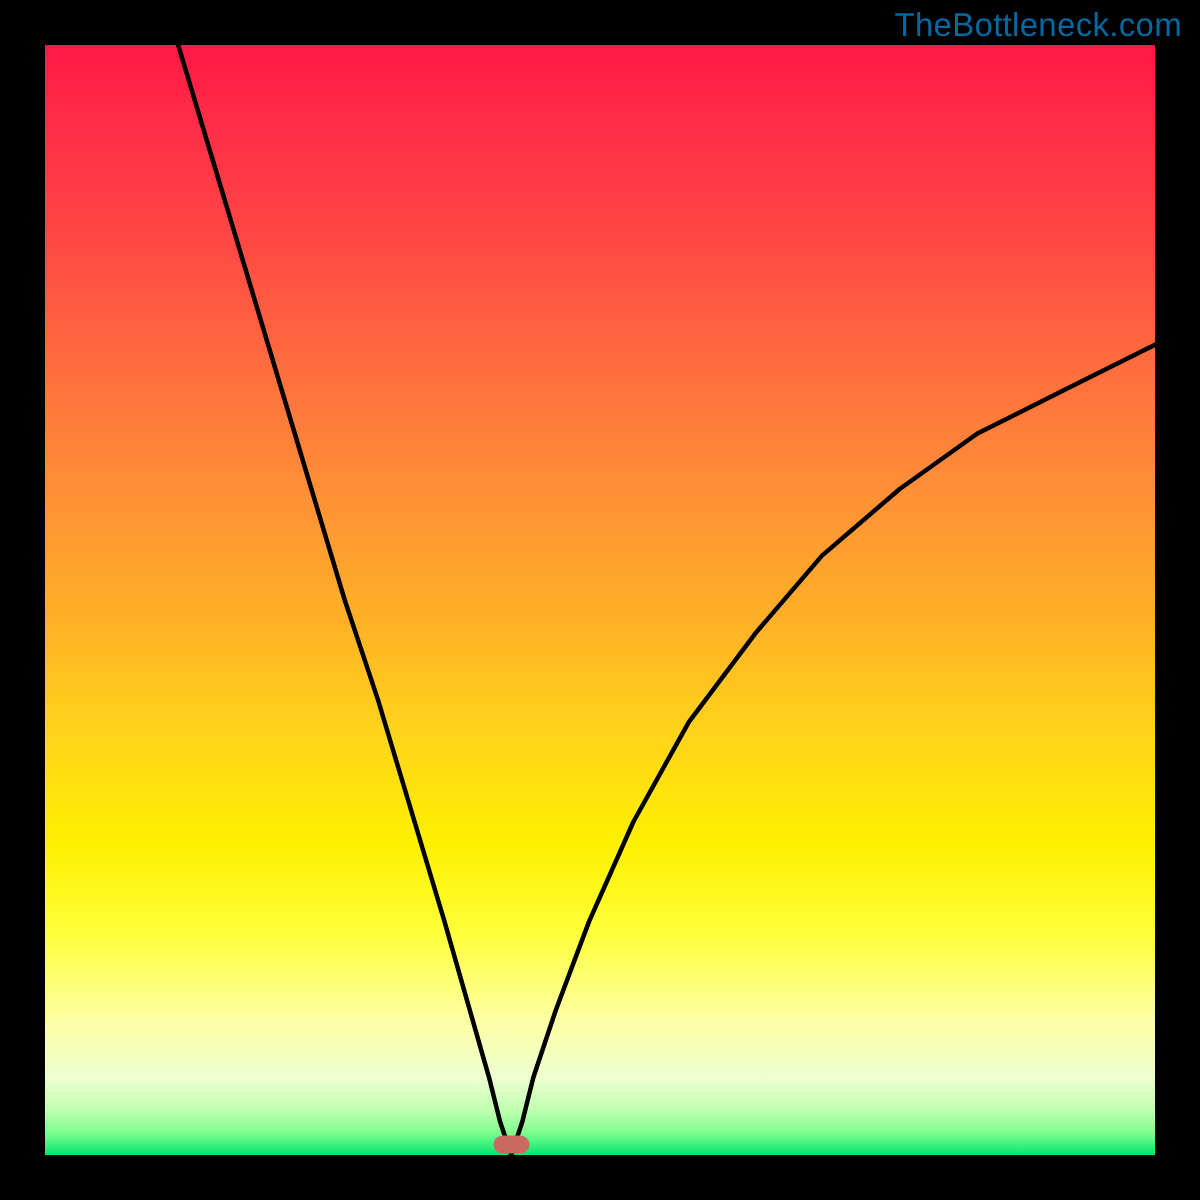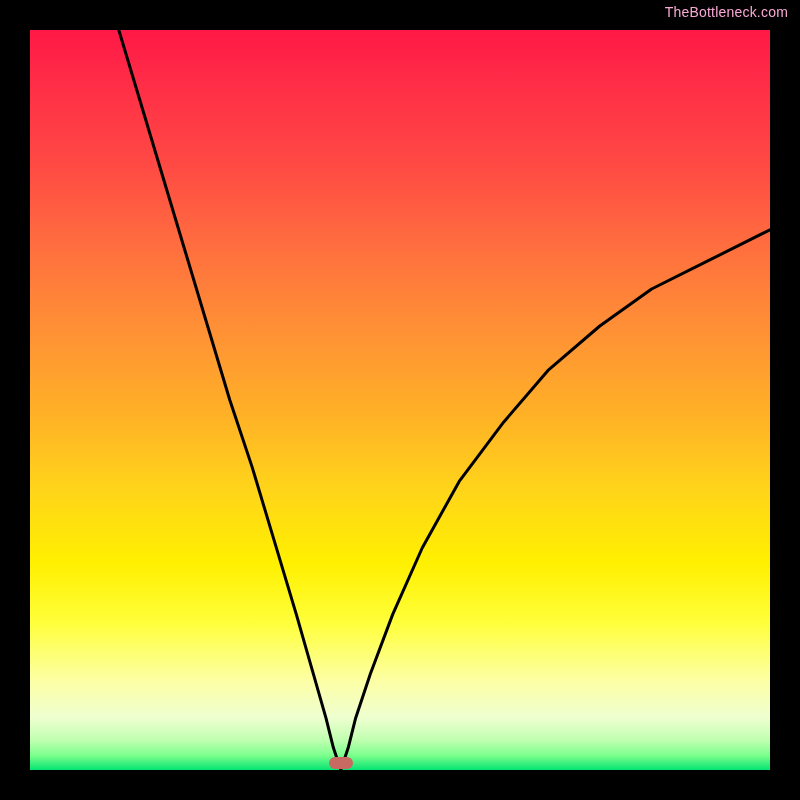--- a/index.html
+++ b/index.html
@@ -15,22 +15,22 @@
     position: absolute;
     left: 0; top: 0;
     width: 800px;
     height: 800px;
     background: #000;
   }
   .watermark {
     position: absolute;
     top: 4px;
     right: 12px;
-    color: #f9a8d4;
-    font-size: 14px;
+    color: #0369a1;
+    font-size: 22px;
     font-weight: 500;
     letter-spacing: 0.2px;
     z-index: 10;
   }
   .plot-area {
     position: absolute;
     left: 30px;
     top: 30px;
     width: 740px;
     height: 740px;

